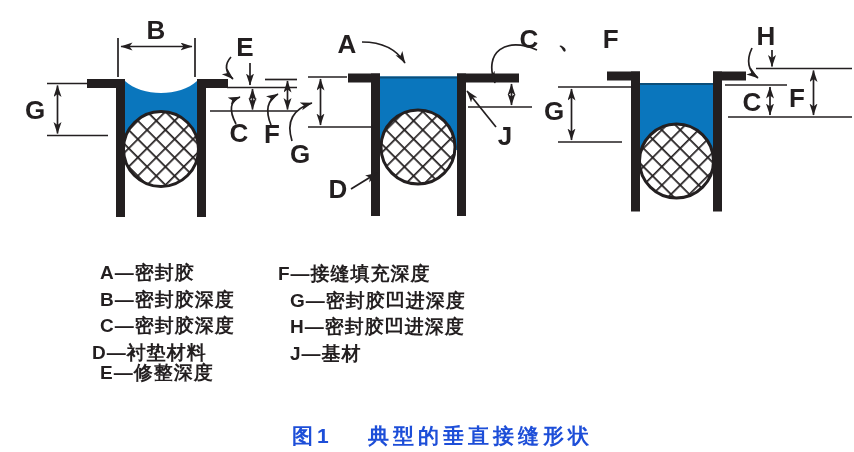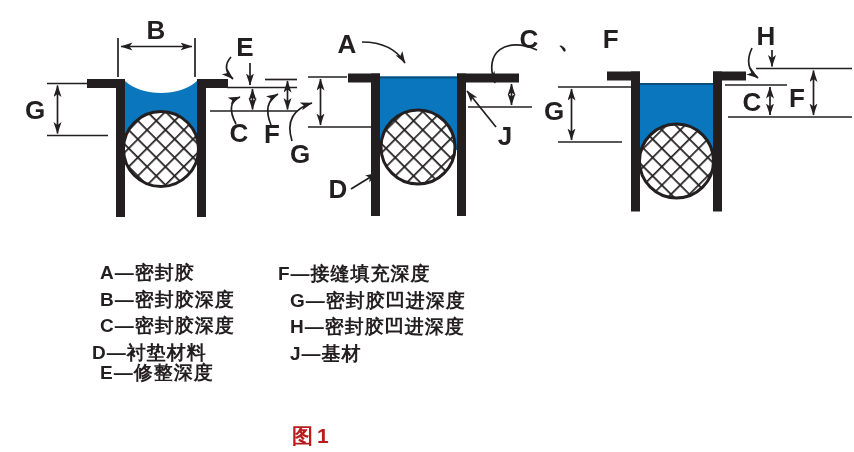--- a/index.html
+++ b/index.html
@@ -4,21 +4,21 @@
 <style>
   html,body{margin:0;padding:0;background:#ffffff;}
   #stage{position:relative;width:854px;height:452px;background:#ffffff;overflow:hidden;
          font-family:"Liberation Sans",sans-serif;color:#231f20;}
   svg{position:absolute;left:0;top:0;}
   svg text{font-family:"Liberation Sans",sans-serif;font-weight:bold;font-size:26px;fill:#231f20;}
   svg text.cf{letter-spacing:6px;}
   .lg-row{position:absolute;font-size:19px;letter-spacing:1px;white-space:nowrap;color:#231f20;line-height:21px;}
   .lg-row b{font-weight:bold;}
   .lg-row span{font-weight:600;}
-  .cap{position:absolute;top:422px;font-size:21px;font-weight:bold;color:#b91c1c;white-space:nowrap;}
+  .cap{position:absolute;top:422px;font-size:21px;font-weight:bold;color:#1d4ed8;white-space:nowrap;}
   .cap.num{left:292px;letter-spacing:4px;}
   .cap.ttl{left:368px;letter-spacing:4px;}
 </style>
 </head>
 <body>
 
 <div id="stage">
 
   <svg width="854" height="250" viewBox="0 0 854 250">
     <defs>
@@ -130,14 +130,15 @@
     <div class="lg-row" style="left:100px;top:315px;text-align:right;"><b>C</b><span>—密封胶深度</span></div>
     <div class="lg-row" style="left:92px;top:341.5px;"><b>D</b><span>—衬垫材料</span></div>
     <div class="lg-row" style="left:100px;top:362px;"><b>E</b><span>—修整深度</span></div>
     <div class="lg-row" style="left:278px;top:263px;text-align:right;"><b>F</b><span>—接缝填充深度</span></div>
     <div class="lg-row" style="left:290px;top:289.5px;"><b>G</b><span>—密封胶凹进深度</span></div>
     <div class="lg-row" style="left:290px;top:316px;text-align:right;"><b>H</b><span>—密封胶凹进深度</span></div>
     <div class="lg-row" style="left:290px;top:342.5px;"><b>J</b><span>—基材</span></div>
   </div>
 
   <div class="cap num">图1</div>
+  <div class="cap ttl">典型的垂直接缝形状</div>
 
 </div>
 
 </body></html>

